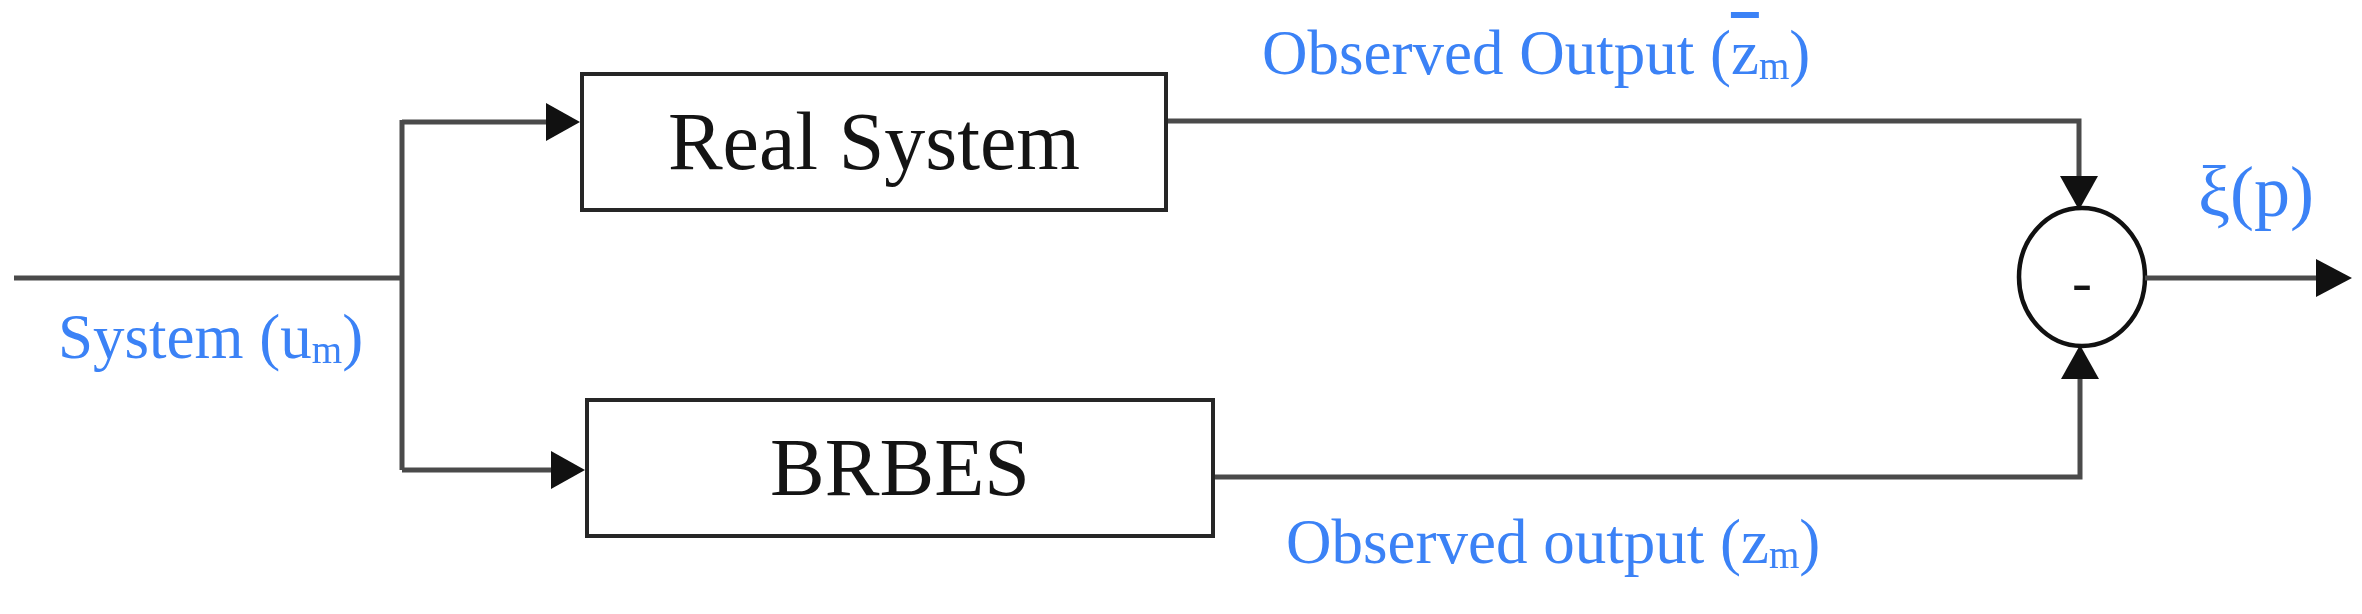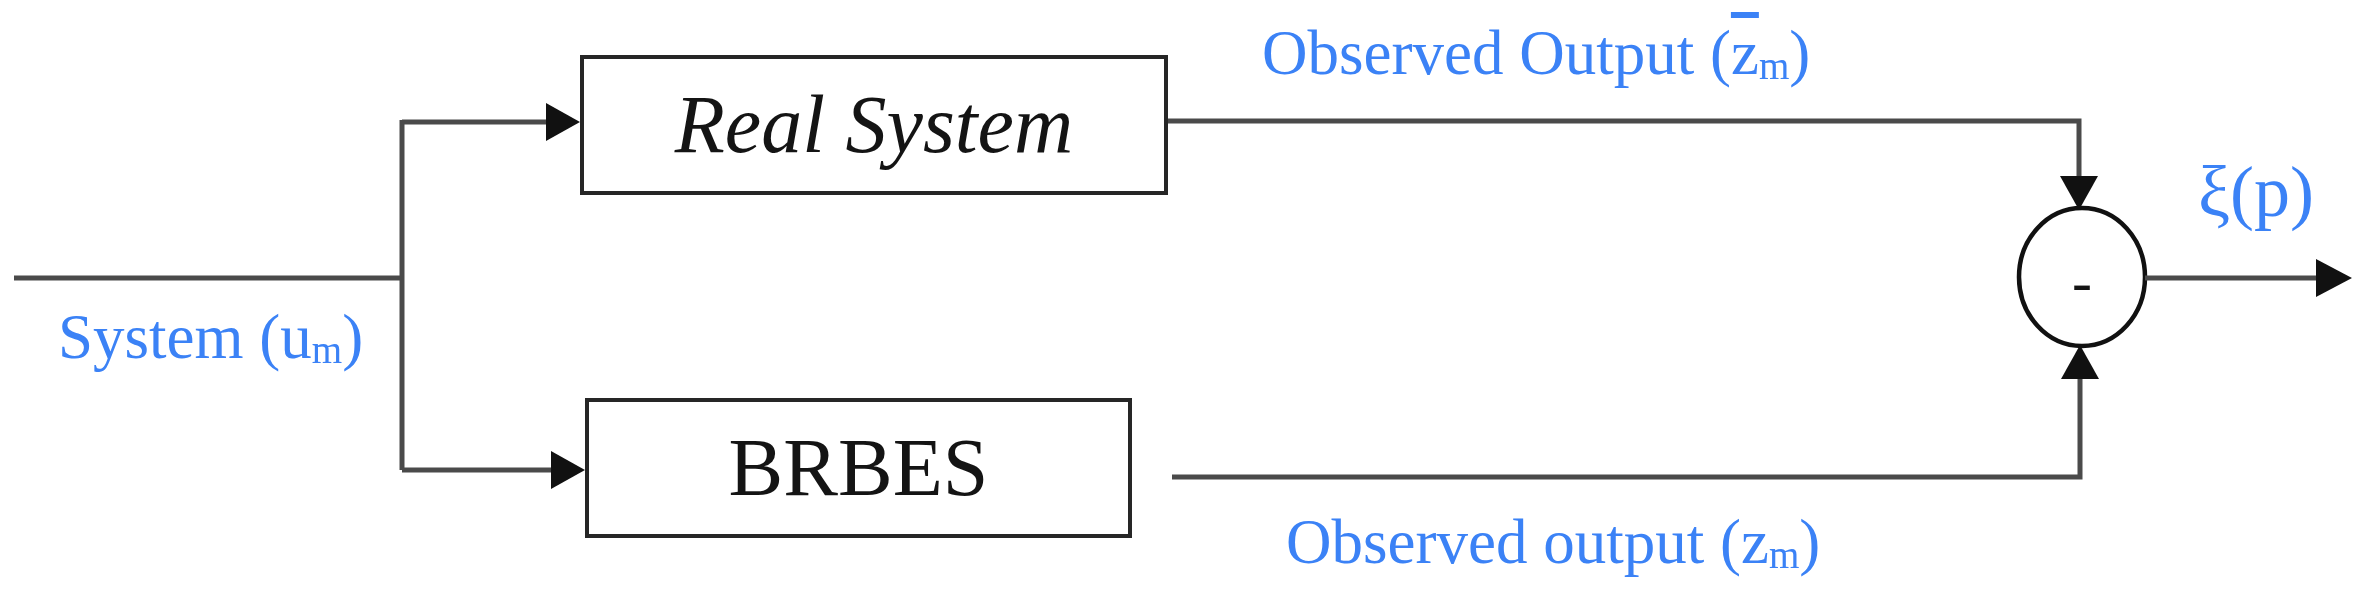--- a/index.html
+++ b/index.html
@@ -18,22 +18,22 @@
     position: absolute;
     border: 4px solid #262626;
     background: #ffffff;
     display: flex;
     align-items: center;
     justify-content: center;
     font-size: 82px;
     color: #141414;
     box-sizing: border-box;
   }
-  #real-system-box { left: 580px; top: 55px;  width: 588px; height: 140px; font-style: italic; }
-  #brbes-box       { left: 585px; top: 398px; width: 547px; height: 140px; }
+  #real-system-box { left: 580px; top: 72px;  width: 588px; height: 140px; }
+  #brbes-box       { left: 585px; top: 398px; width: 630px; height: 140px; }
 
   .sig-label {
     position: absolute;
     font-size: 63px;
     white-space: nowrap;
     color: #3b82f6;
     line-height: 1.0;
   }
   #input-label     { left: 58px;   top: 306px; }
   #observed-label  { left: 1262px; top: 22px;  }

